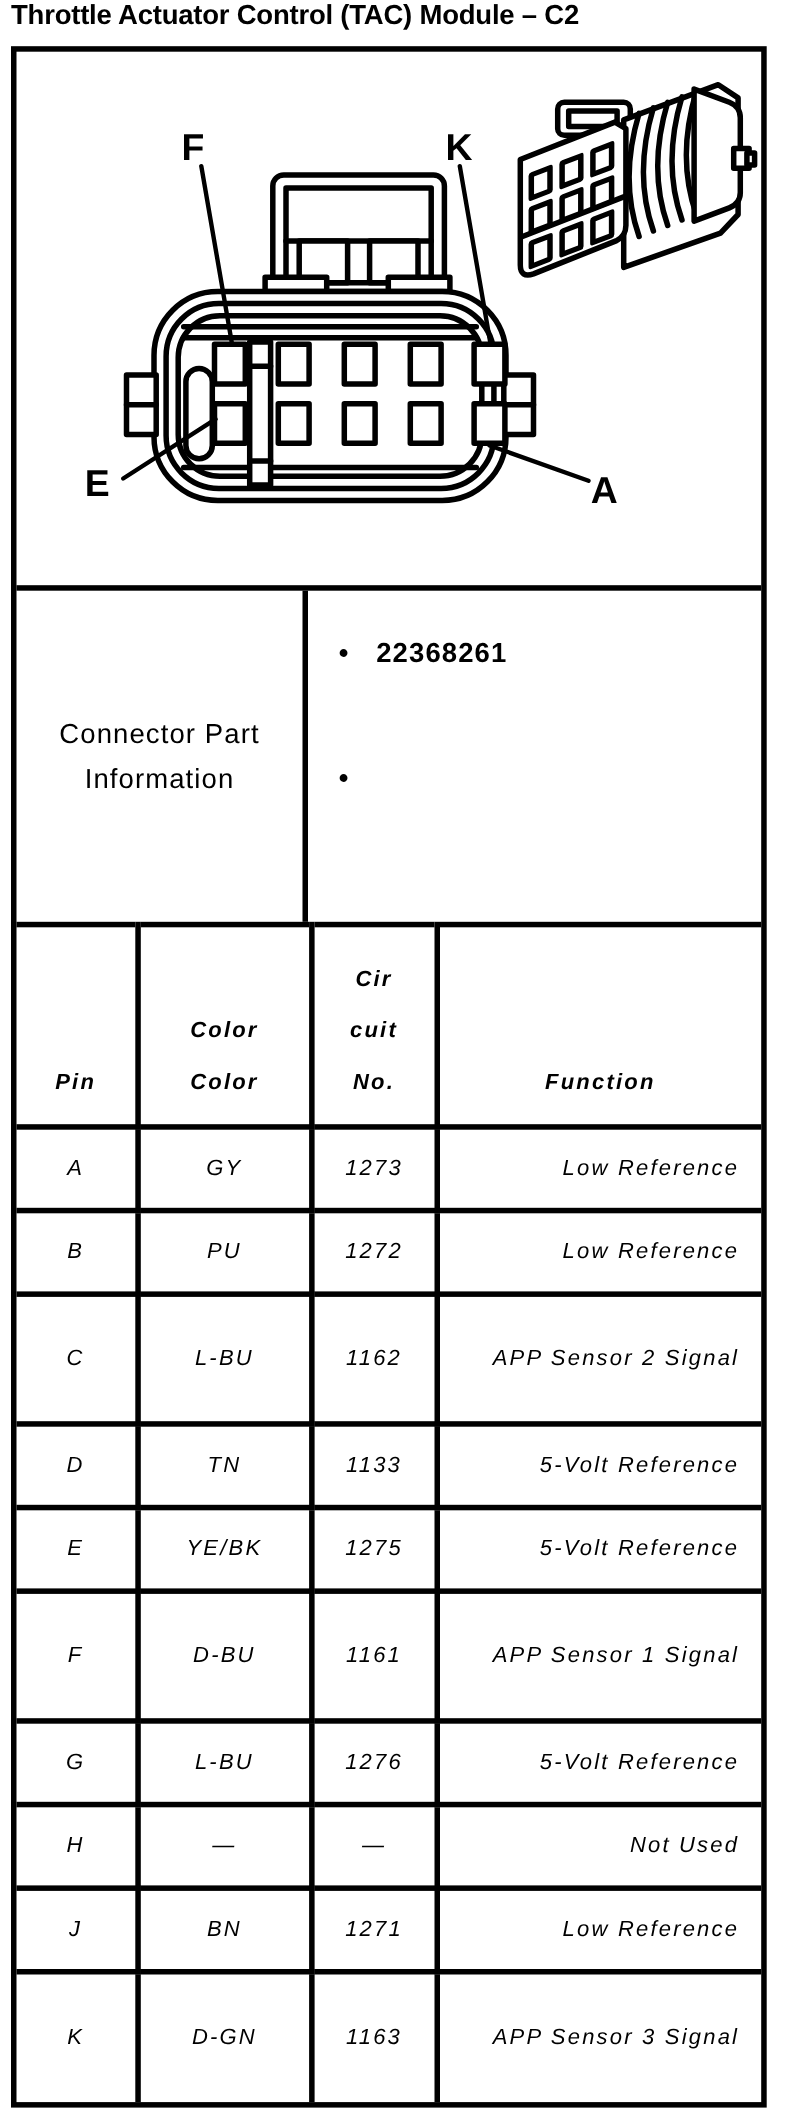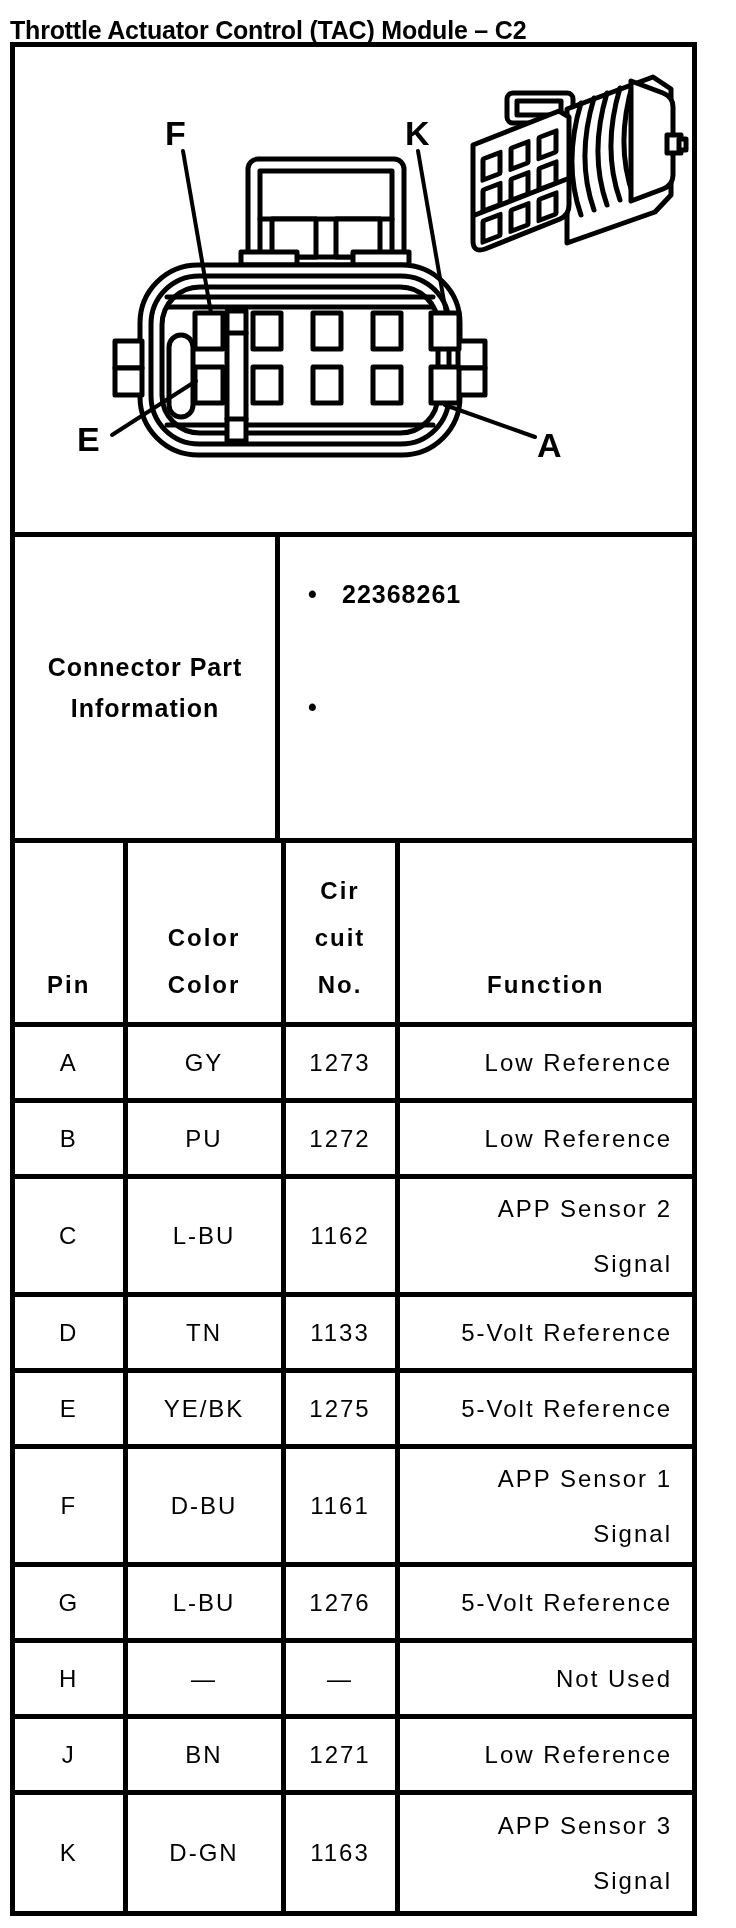--- a/index.html
+++ b/index.html
@@ -3,61 +3,61 @@
 <meta charset="utf-8">
 <style>
   html,body{margin:0;padding:0;background:#ffffff;}
   body{
     width:736px;height:1928px;position:relative;
     font-family:"Liberation Sans","DejaVu Sans",sans-serif;
     color:#000;
     -webkit-font-smoothing:none;
   }
   .page-title{
-    position:absolute;left:10px;top:16px;
+    position:absolute;left:10px;top:0;
     font-size:25px;font-weight:bold;letter-spacing:-0.2px;white-space:nowrap;
   }
   .doc{
     position:absolute;left:10px;top:42px;width:687px;
     border:5px solid #000;box-sizing:border-box;background:#fff;
   }
   .figure{height:485px;position:relative;overflow:hidden;}
   .figure svg{display:block;}
   
   .part-info{
     display:flex;border-top:5px solid #000;height:301px;box-sizing:content-box;
   }
   .part-info .left-cell{
     width:265px;flex:0 0 265px;border-right:5px solid #000;box-sizing:border-box;
     display:flex;align-items:center;justify-content:center;
   }
   .part-info .left-cell .lbl{
-    width:235px;text-align:center;font-weight:bold;font-size:25px;
+    width:235px;text-align:center;font-weight:normal;font-size:25px;
     line-height:41px;letter-spacing:1px;
   }
   .part-info .right-cell{
     flex:1 1 auto;padding:30px 18px 0 6px;box-sizing:border-box;
     font-weight:bold;font-size:25px;letter-spacing:1px;
   }
   .bullet-item{
     position:relative;line-height:55px;text-indent:56px;
   }
   .bullet-item .bullet{
     position:absolute;left:22px;top:0;text-indent:0;
   }
   .bullet-item + .bullet-item{margin-top:58px;}
   
   table.pin-table{
     border-collapse:collapse;width:100%;table-layout:fixed;
     border-top:5px solid #000;
   }
   .pin-table td,.pin-table th{
     border:5px solid #000;padding:0;
-    font-size:24px;font-weight:normal;letter-spacing:2px;
-    vertical-align:middle;text-align:center;line-height:55px;
+    font-size:20px;font-weight:normal;letter-spacing:2px;
+    vertical-align:middle;text-align:center;line-height:55px;font-style:italic;
   }
   .pin-table th{font-weight:bold;vertical-align:bottom;line-height:47px;padding-bottom:14px;}
   .pin-table td:first-child,.pin-table th:first-child{border-left:none;}
   .pin-table td:last-child,.pin-table th:last-child{border-right:none;}
   .pin-table tr:first-child th{border-top:none;}
   .pin-table tr:last-child td{border-bottom:none;}
   .pin-table .fn{
     text-align:right;padding-left:24px;padding-right:20px;
   }
   .pin-table tr.hdr{height:184px;}

